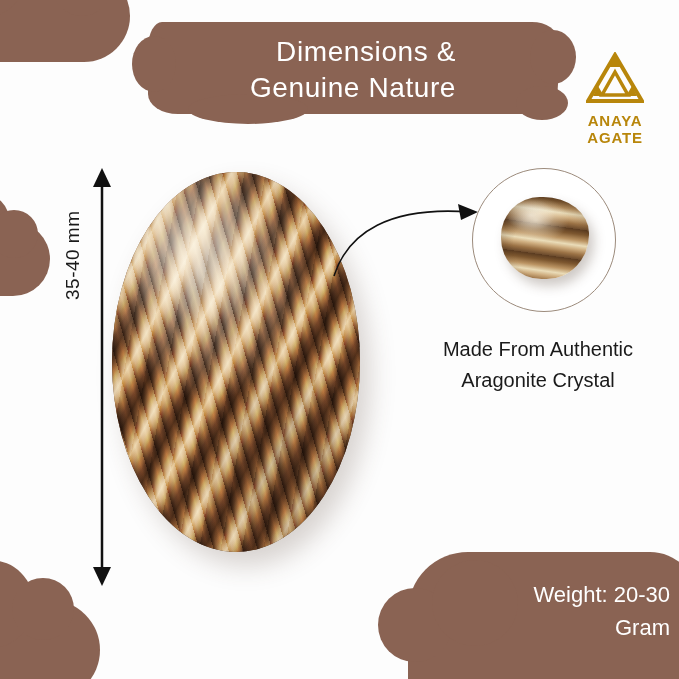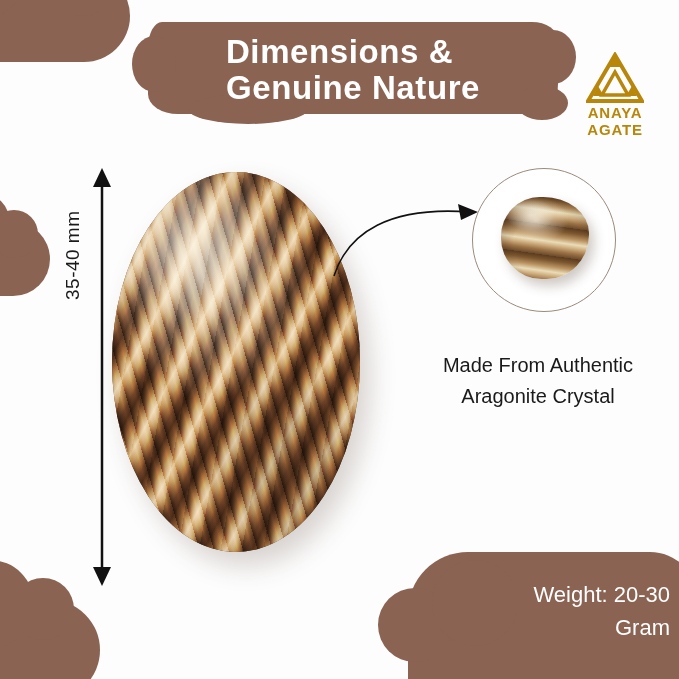--- a/index.html
+++ b/index.html
@@ -77,27 +77,26 @@
     position: absolute;
     left: 148px;
     top: 30px;
     width: 410px;
     height: 80px;
     display: flex;
     flex-direction: column;
     align-items: center;
     justify-content: center;
     color: #ffffff;
-    font-size: 33px;
+    font-size: 28px;
     line-height: 36px;
     letter-spacing: 0.6px;
-    text-align: left;
+    text-align: right;
     white-space: pre-line;
     pointer-events: none;
-    font-weight: bold;
   }
 
   
   #weight-banner {
     position: absolute;
     left: 408px;
     top: 552px;
     width: 290px;
     height: 130px;
     background: #8a6353;
@@ -130,21 +129,21 @@
     right: 8px;
     top: 52px;
     width: 112px;
     height: 110px;
     display: flex;
     flex-direction: column;
     align-items: center;
   }
   #logo-mark { width: 58px; height: 52px; }
   #logo-text {
-    margin-top: 0;
+    margin-top: 8px;
     color: #b8860b;
     font-size: 15px;
     font-weight: bold;
     line-height: 17px;
     letter-spacing: 0.8px;
     text-align: center;
     white-space: pre-line;
   }
 
   
@@ -234,21 +233,21 @@
       radial-gradient(ellipse 75% 75% at 55% 60%, rgba(255,255,255,0) 55%, rgba(45,28,15,0.38) 100%);
   }
 
   
   #pointer-arrow { position: absolute; left: 330px; top: 190px; width: 160px; height: 90px; }
 
   
   #caption {
     position: absolute;
     left: 396px;
-    top: 350px;
+    top: 334px;
     width: 284px;
     color: #1a1a1a;
     font-size: 20px;
     line-height: 31px;
     text-align: center;
     white-space: pre-line;
   }
 </style>
 </head>
 <body>

